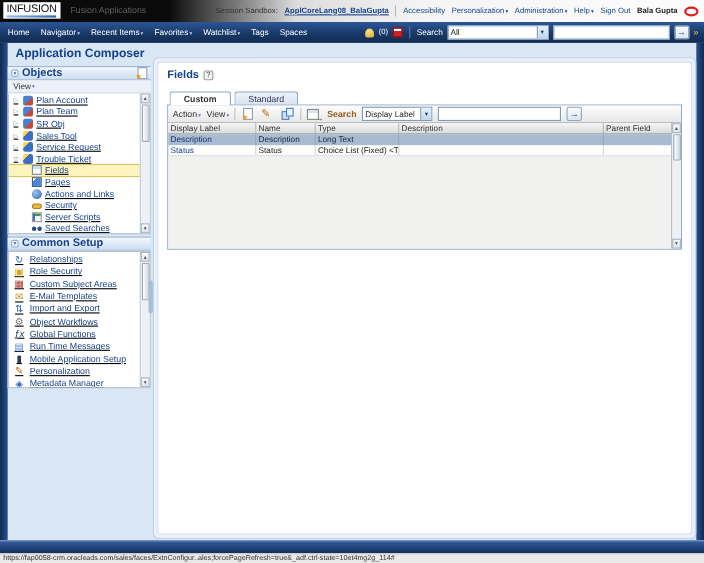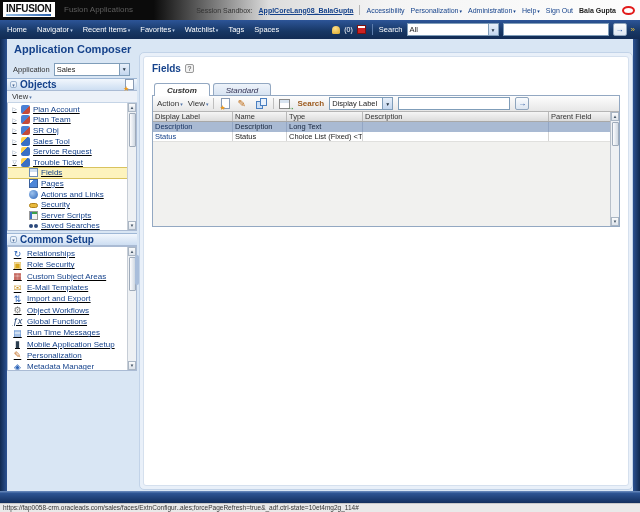--- a/index.html
+++ b/index.html
@@ -4,21 +4,21 @@
 <style>
   * { margin:0; padding:0; box-sizing:border-box; }
   html,body { width:640px; height:512px; overflow:hidden; }
   body { font-family:"Liberation Sans", sans-serif; background:#fff; }
   #app { position:relative; width:640px; height:512px; background:#d9e6f4; overflow:hidden; }
 
   
   .hdr { position:absolute; top:0; left:0; width:640px; height:20px;
          background:linear-gradient(to right,#0b0b0b 0%,#0b0b0b 24%,#dcdcdc 42%,#f4f4f4 60%,#fdfdfd 100%); }
   .logo-box { position:absolute; left:3px; top:2px; height:15px; background:#fff; padding:1px 4px 0 3px; }
-  .logo-text { font-size:10px; font-weight:bold; letter-spacing:-0.3px; color:#101010; line-height:11px; display:block; }
+  .logo-text { font-size:10px; font-weight:normal; letter-spacing:-0.3px; color:#101010; line-height:11px; display:block; }
   .logo-bar { display:block; height:2px; background:linear-gradient(to right,#9cc2e8,#2a62ae); }
   .tagline { position:absolute; left:64px; top:5px; font-size:8px; color:#5e5e5e; }
   .hdr-right { position:absolute; right:5px; top:0; height:20px; display:flex; align-items:center; gap:6px; font-size:7px; color:#333; }
   .hdr-link { color:#15428b; text-decoration:none; cursor:pointer; }
   .session-link { font-weight:bold; text-decoration:underline; }
   .user-name { font-weight:bold; color:#1d1d1d; }
   .vsep { width:1px; height:10px; background:#b5b5b5; }
   .caret { font-size:5px; color:#5577aa; margin-left:1px; }
   .hdr .caret { color:#15428b; }
   .oracle-logo { width:13px; height:9px; border:2px solid #e21b1b; border-radius:50%; background:#fff; }
@@ -93,21 +93,21 @@
   .sb-thumb { position:absolute; left:0.5px; top:10px; width:7px; height:34px; background:linear-gradient(to right,#fdfdfe,#cfd8e2); border:1px solid #9fabba; border-radius:1px; cursor:grab; }
 
   .splitter { position:absolute; left:135px; top:255px; width:4px; height:30px; background:#a9bedb; border-radius:2px; cursor:col-resize; }
 
   
   .main-outer { position:absolute; left:139px; top:52px; width:494px; height:438px; background:#e9f0f9; border:1px solid #c2d3e8; border-radius:5px; }
   .main-inner { position:absolute; left:3px; top:3px; right:3px; bottom:3px; background:#fff; border:1px solid #d5e0ee; border-radius:3px; padding:6px 8px; }
   .fields-hdr { display:flex; align-items:center; gap:4px; }
   .fields-title { font-size:10px; font-weight:bold; color:#15428b; }
   .help-ico { width:9px; height:9px; background:#f2f2f2; border:1px solid #9a9a9a; border-radius:2px; font-size:7px; line-height:8px; text-align:center; color:#444; cursor:pointer; }
-  .tabs { display:flex; align-items:flex-start; margin-top:9px; margin-left:2px; height:13px;font-style:italic; }
+  .tabs { display:flex; align-items:flex-start; margin-top:9px; margin-left:2px; height:13px; }
   .tab { padding:2px 12px 1px; font-size:8px; border:1px solid #93a8c2; border-bottom:none; border-radius:3px 3px 0 0; cursor:pointer; }
   .tab-active { background:#fff; font-weight:bold; color:#333; position:relative; z-index:2; }
   .tab-inactive { background:linear-gradient(#eef3fa,#d5e2f1); color:#335; margin-left:3px; }
   .content-box { border:1px solid #93a8c2; background:#fff; height:132px; position:relative; margin-top:-1px; }
   .toolbar { height:16px; background:linear-gradient(#fdfdfd,#e7e7e7); border-bottom:1px solid #b5b5b5;
              display:flex; align-items:center; gap:5px; padding:0 4px; font-size:8px; color:#333; }
   .tb-menu { cursor:pointer; white-space:nowrap; }
   .tb-sep { width:1px; height:11px; background:#bfbfbf; }
   .tb-btn { position:relative; width:13px; height:12px; cursor:pointer; flex:none; }
   .pencil { color:#c0701d; font-size:10px; line-height:12px; }
@@ -190,27 +190,20 @@
       <span class="adv-ico">»</span>
     </div>
   </div>
 
   <div class="edge edge-l"></div>
   <div class="edge edge-r"></div>
 
   <div class="page-title">Application Composer</div>
 
   <div class="sidebar">
-    <div class="app-row">
-      <span class="app-label">Application</span>
-      <span class="select app-select">
-        <span class="sel-txt">Sales</span>
-        <span class="sel-arrow">▼</span>
-      </span>
-    </div>
 
     <div class="acc-hdr">
       <span class="acc-caret">▾</span>
       <span class="acc-title">Objects</span>
       <span class="icon-page">
           <span class="star">★</span>
         </span>
     </div>
     <div class="view-bar">
       <span>View</span>

